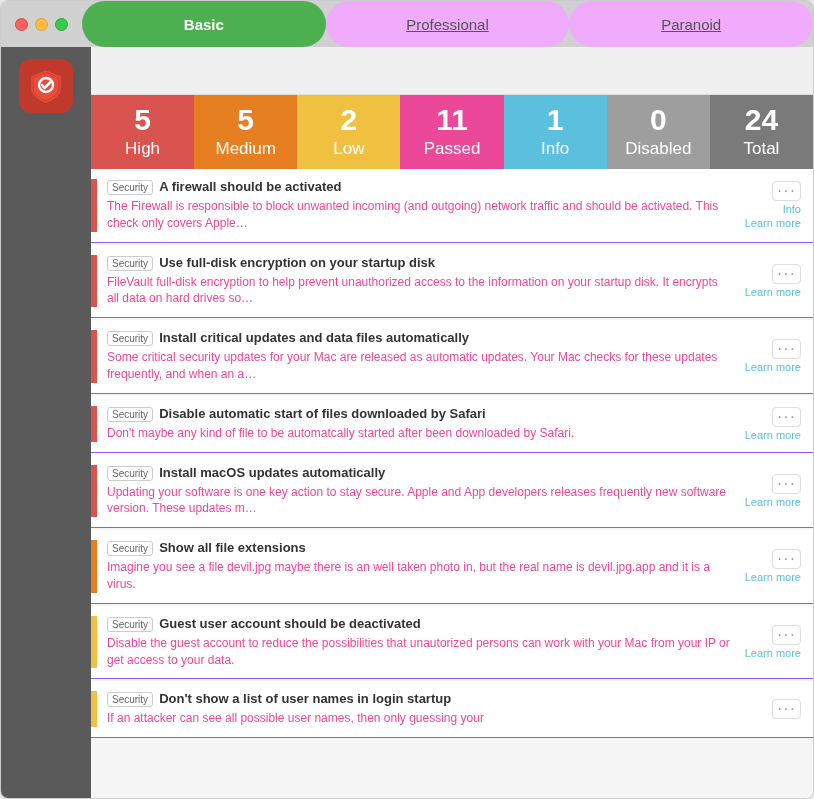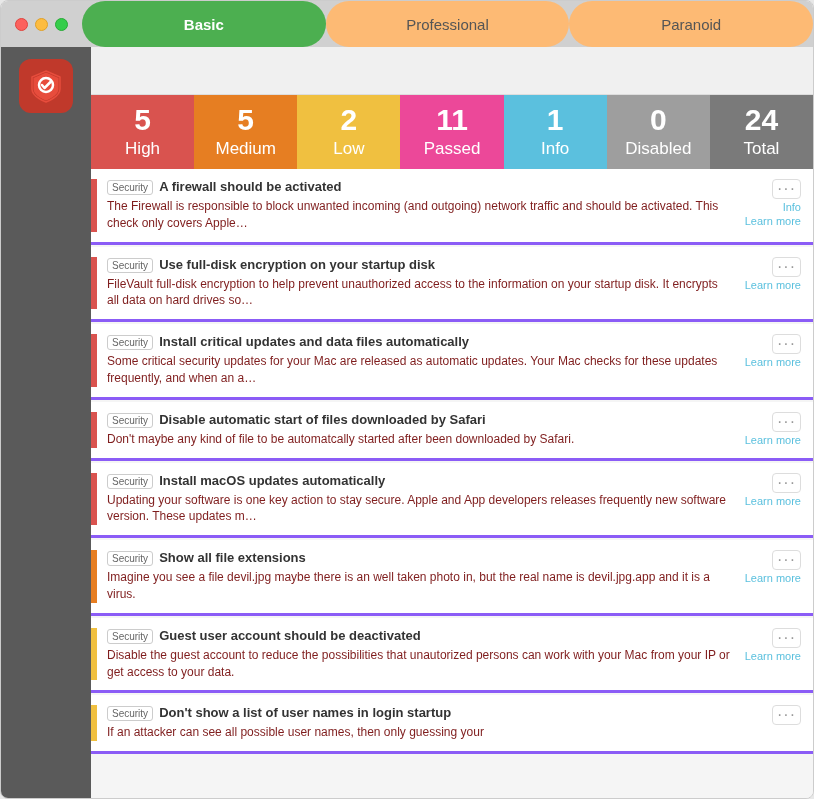--- a/index.html
+++ b/index.html
@@ -56,21 +56,22 @@
       cursor: pointer;
       color: #555;
       border-radius: 23px;
     }
     .tab.active {
       background: #4caf50;
       color: white;
       font-weight: 600;
     }
     .tab:not(.active) {
-      background: #fdba74;
+      background: #f0abfc;
+      text-decoration: underline;
     }
     
     .main {
       display: flex;
       flex: 1;
       overflow: hidden;
     }
     
     .sidebar {
       width: 90px;
@@ -175,23 +176,23 @@
     .stat-disabled { background: #9e9e9e; }
     .stat-total { background: #7a7a7a; }
     
     .items-list {
       flex: 1;
       overflow-y: auto;
       background: #f5f5f5;
     }
     .item-row {
       display: flex;
-      align-items: flex-start;
+      align-items: center;
       padding: 10px 12px 10px 0;
-      border-bottom: 3px solid #8b5cf6;
+      border-bottom: 1px solid #8b5cf6;
       background: white;
       margin-bottom: 2px;
     }
     .item-severity-bar {
       width: 6px;
       align-self: stretch;
       flex-shrink: 0;
       margin-right: 10px;
     }
     .sev-high { background: #d9534f; }
@@ -216,21 +217,21 @@
       white-space: nowrap;
       flex-shrink: 0;
     }
     .item-title {
       font-size: 13px;
       font-weight: 700;
       color: #333;
     }
     .item-desc {
       font-size: 12px;
-      color: #7f1d1d;
+      color: #ec4899;
       line-height: 1.4;
       overflow: hidden;
       display: -webkit-box;
       -webkit-line-clamp: 2;
       -webkit-box-orient: vertical;
     }
     .item-actions {
       display: flex;
       flex-direction: column;
       align-items: flex-end;

